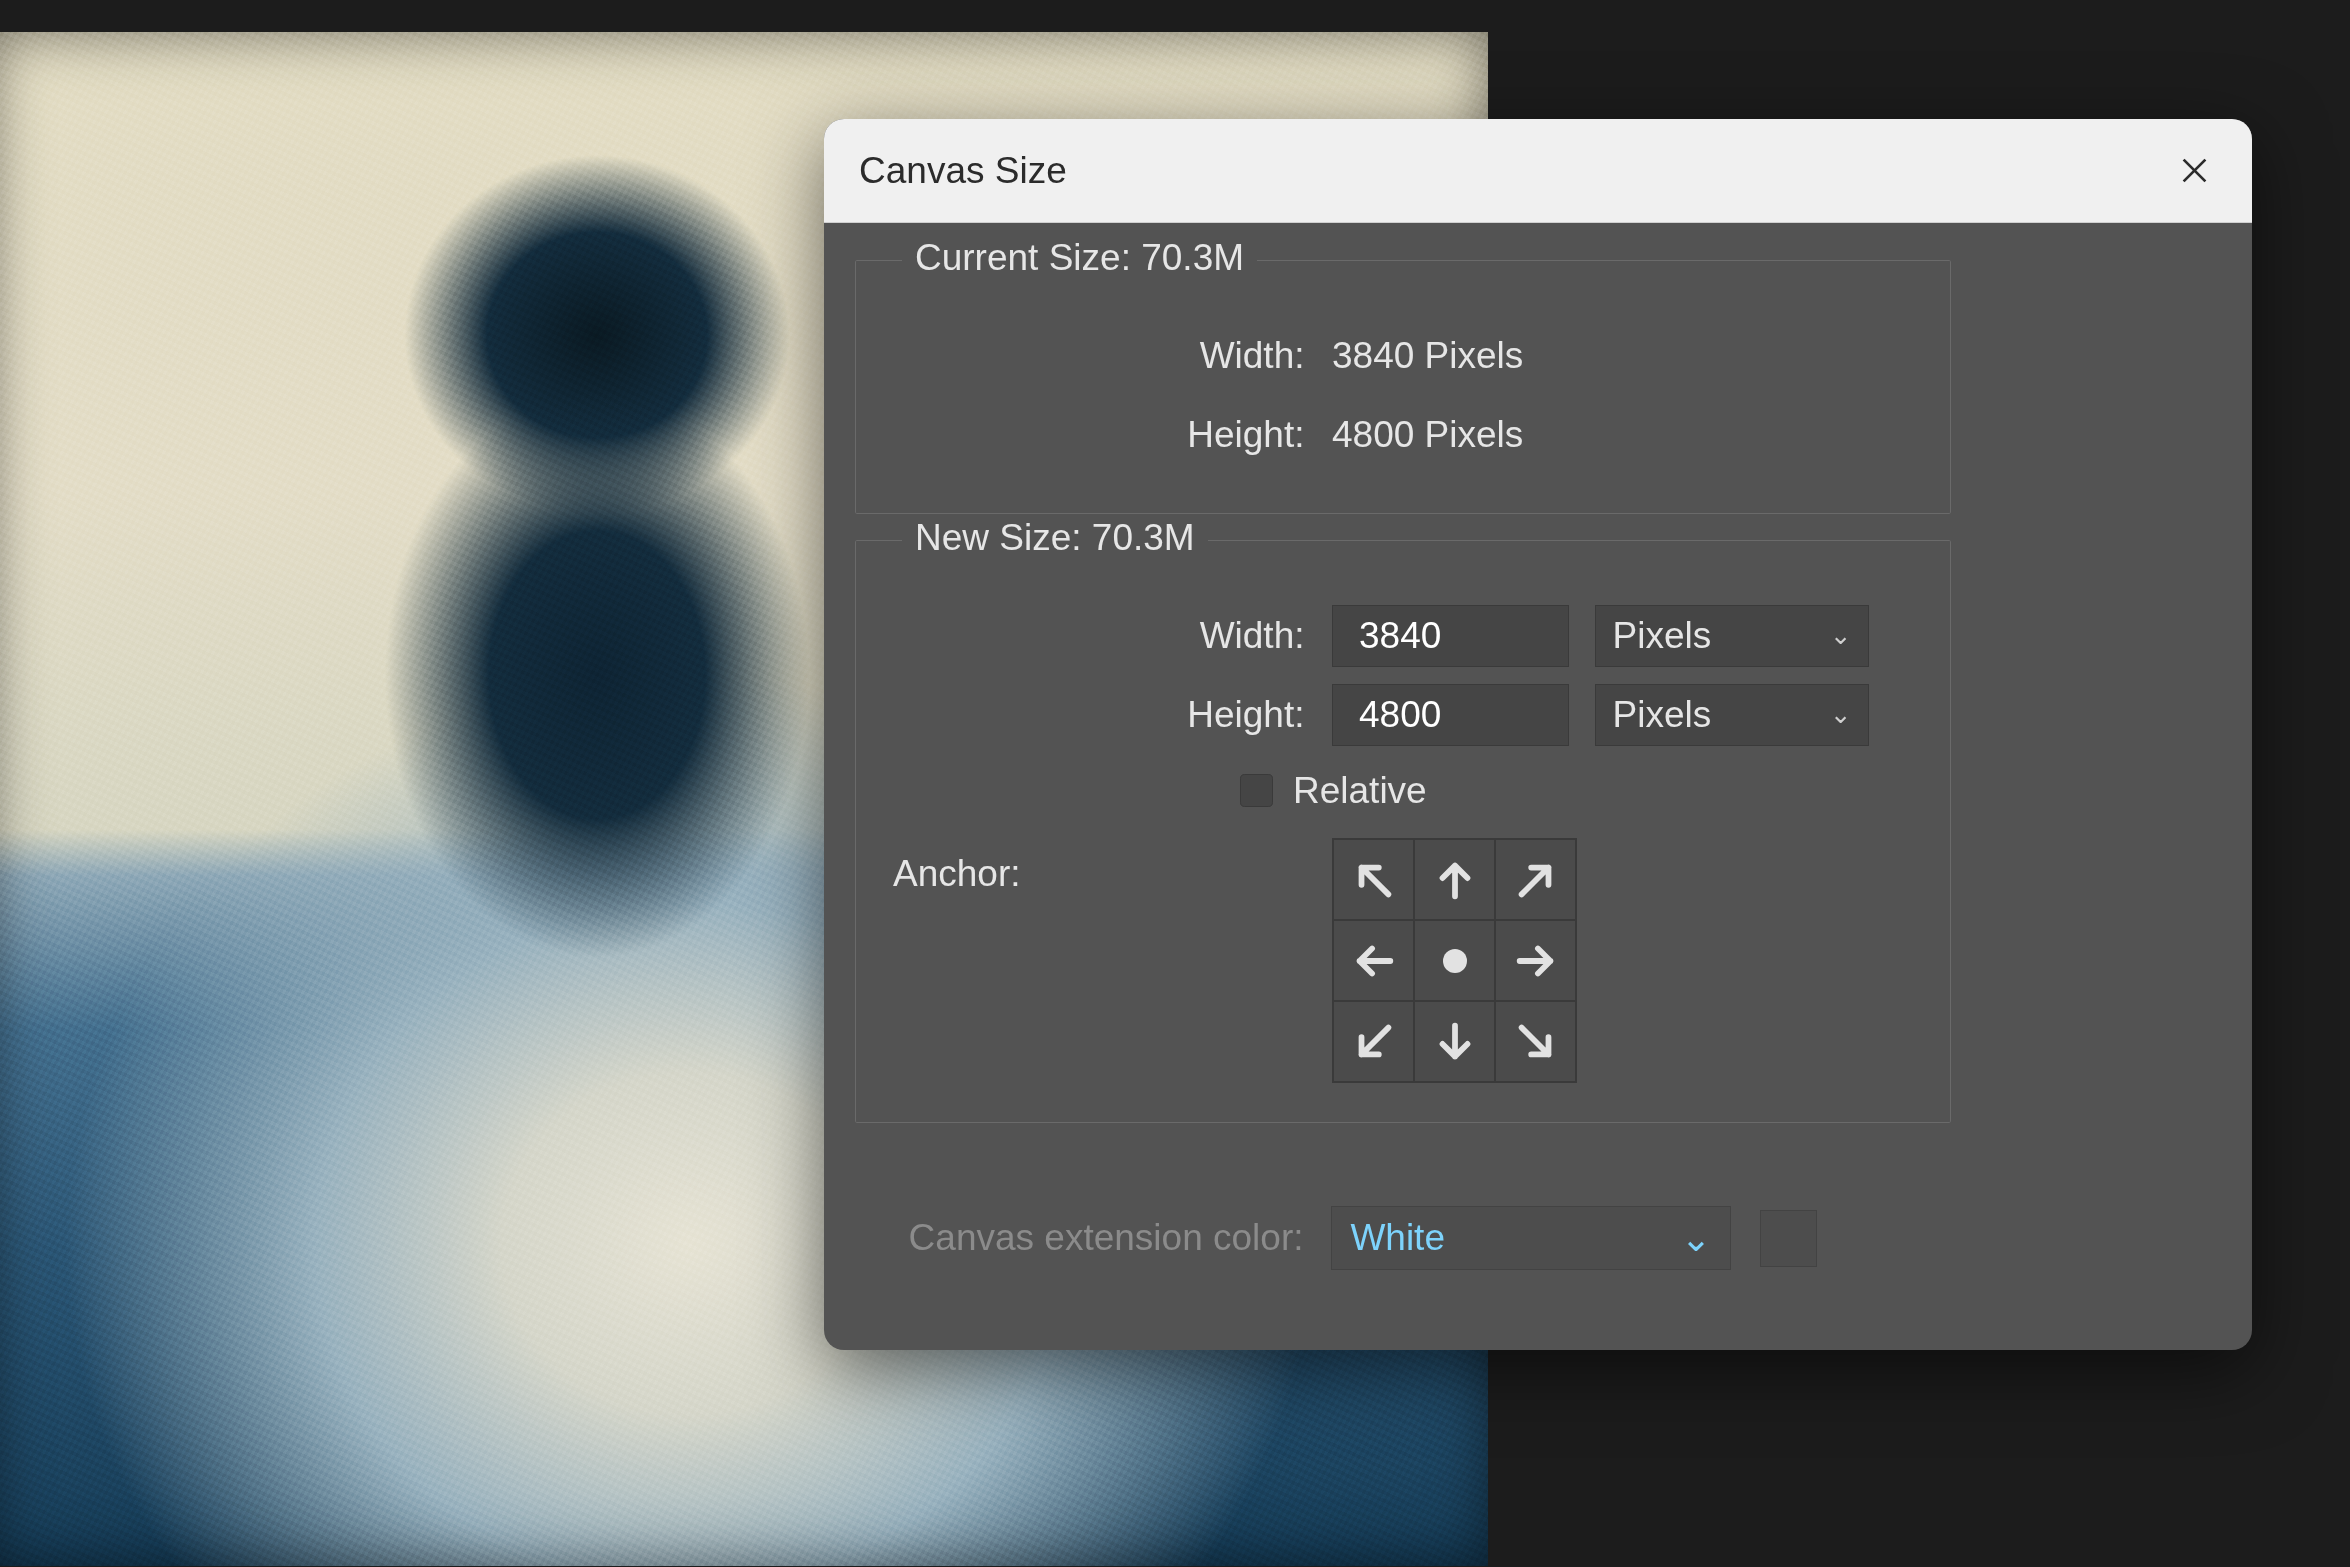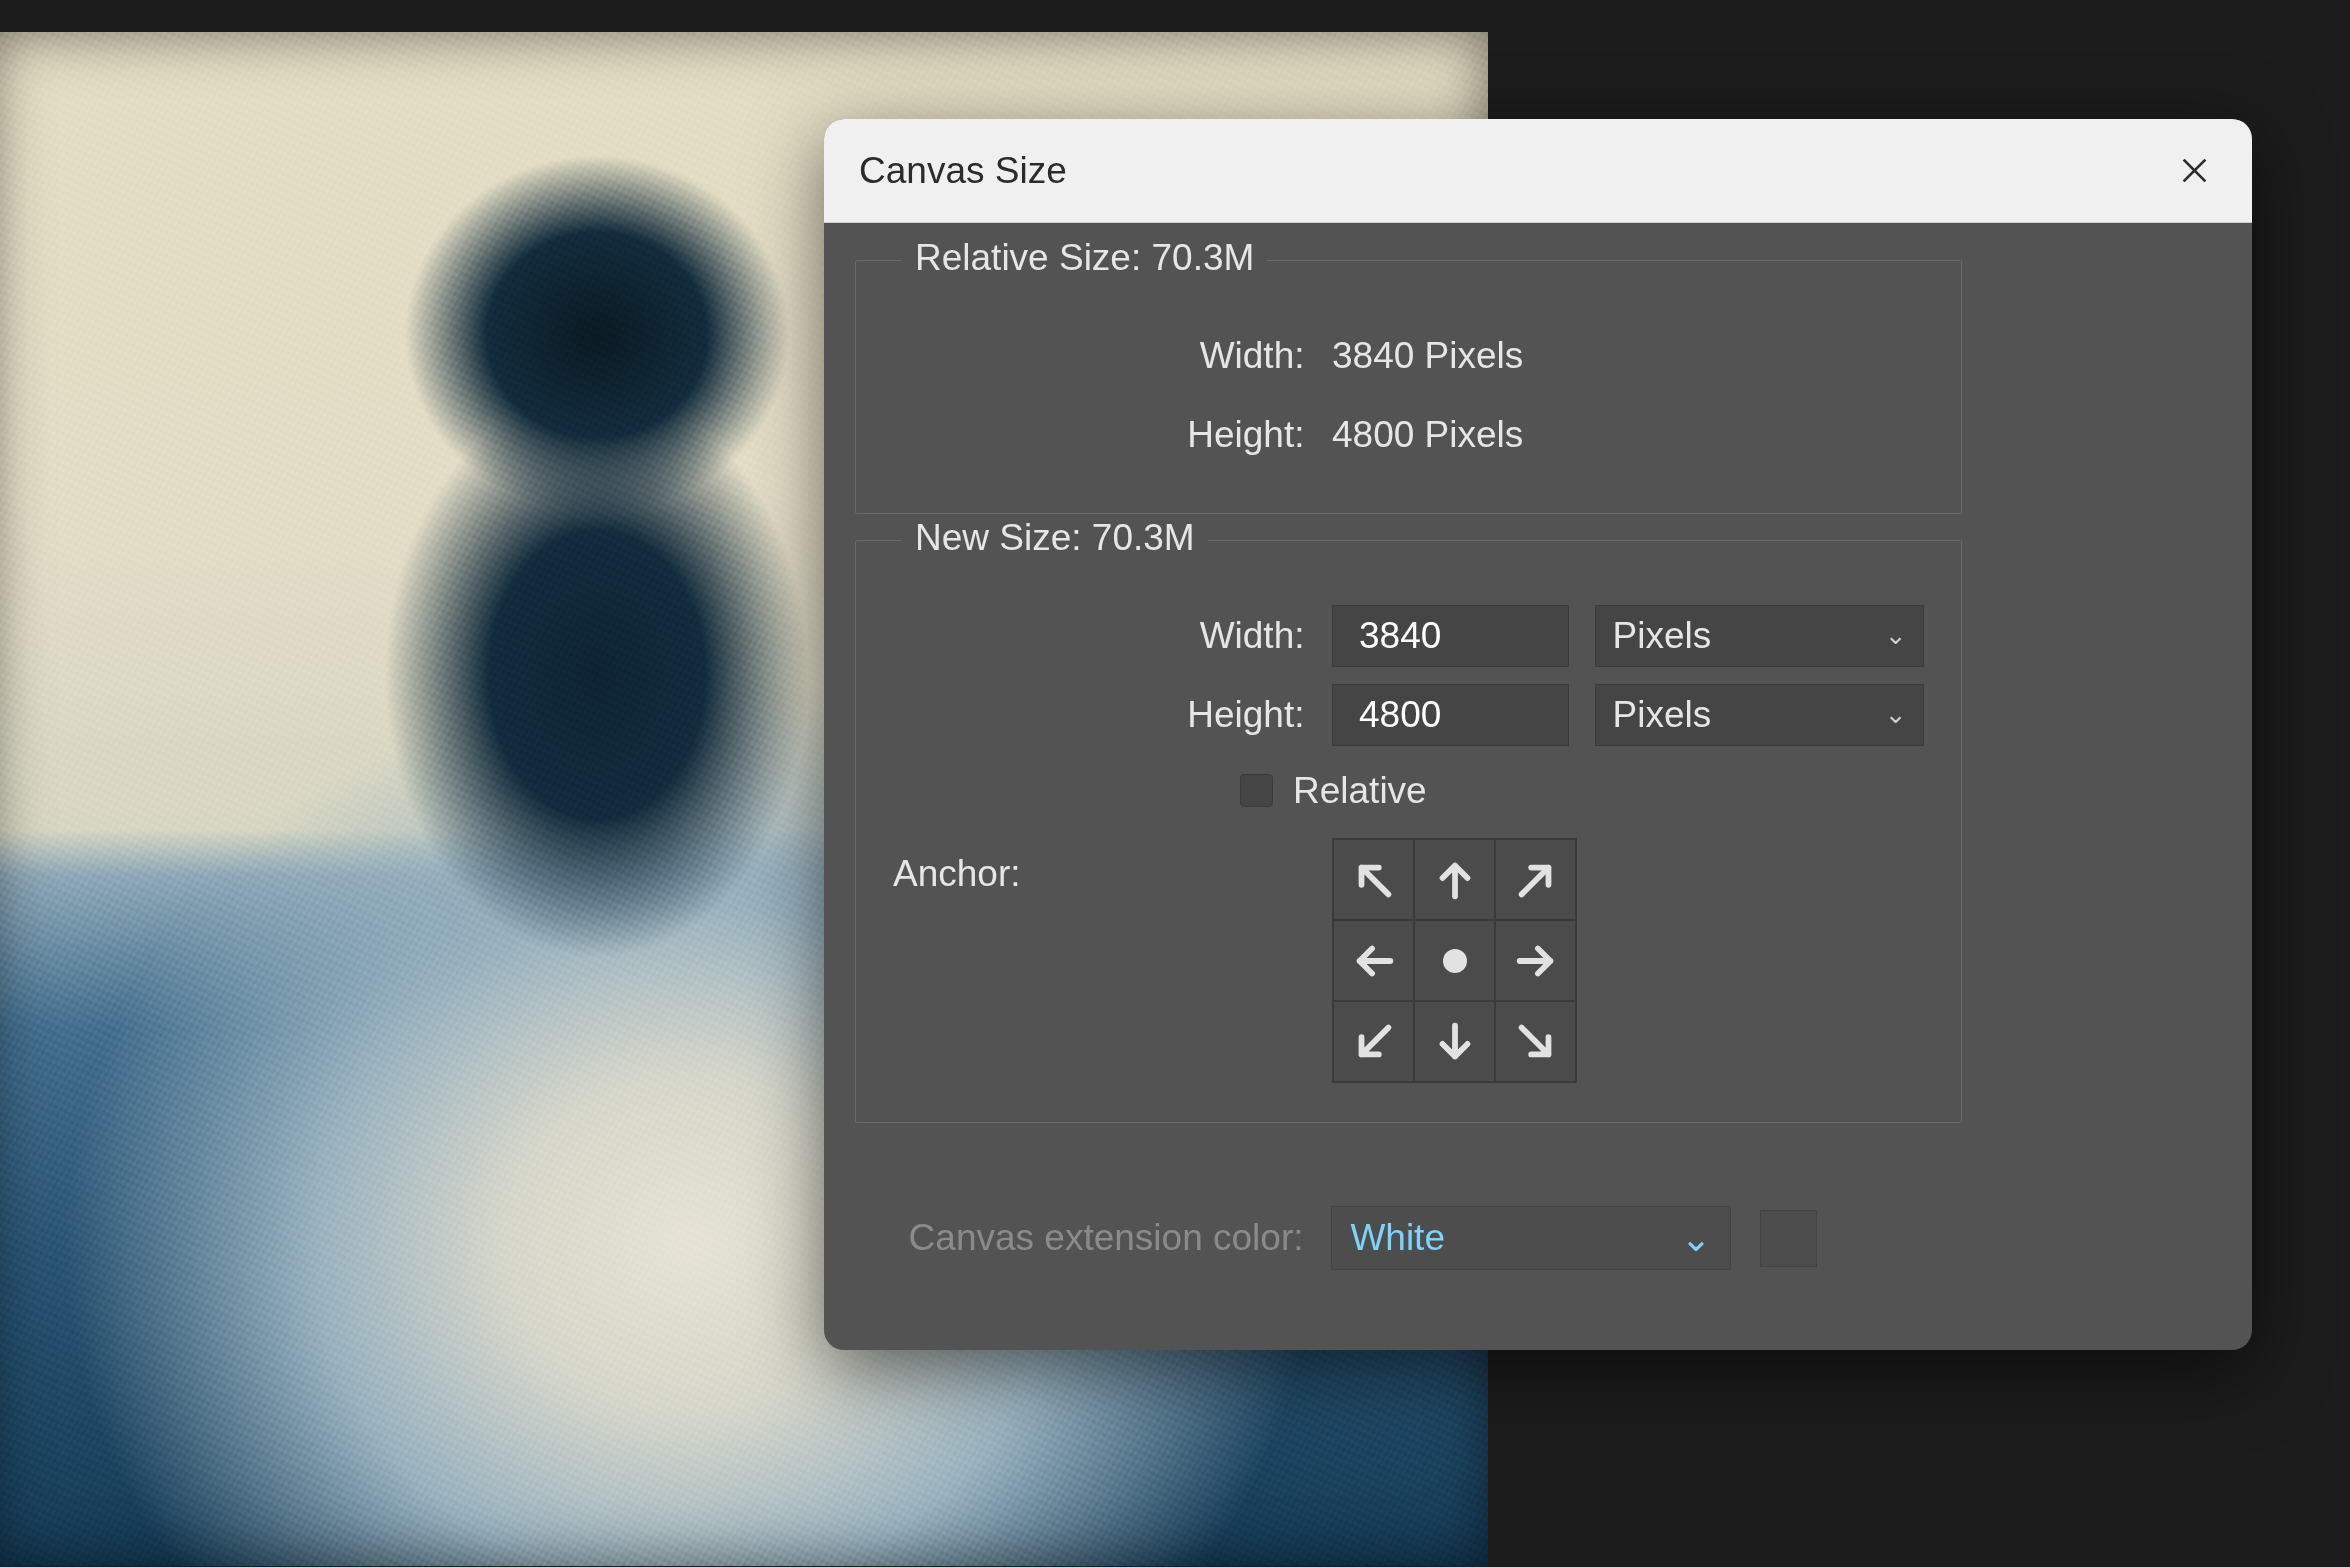--- a/index.html
+++ b/index.html
@@ -134,21 +134,21 @@
     width: 237px;
     height: 62px;
     background: #454545;
     border: 0.9px solid #3a3a3a;
     color: #ffffff;
     font-size: 37px;
     padding: 0 26px;
     outline: none;
   }
   .select {
-    width: 329px;
+    width: 274px;
     height: 62px;
     margin-left: 26px;
     background: #454545;
     border: 0.9px solid #3a3a3a;
     color: #e6e6e6;
     font-size: 37px;
     padding: 0 16.5px;
     display: flex;
     align-items: center;
     justify-content: space-between;
@@ -249,21 +249,21 @@
           <line x1="28" y1="4" x2="4" y2="28"></line>
         </svg>
       </div>
     </div>
 
     <div class="dialog-body">
       <div class="left-col">
 
         <div class="group">
           <div class="group-legend">
-            <span>Relative Size: </span><span>70.3M</span>
+            <span>Current Size: </span><span>70.3M</span>
           </div>
           <div class="info-row">
             <div class="lab">Width:</div>
             <div class="val">3840 Pixels</div>
           </div>
           <div class="info-row">
             <div class="lab">Height:</div>
             <div class="val">4800 Pixels</div>
           </div>
         </div>

